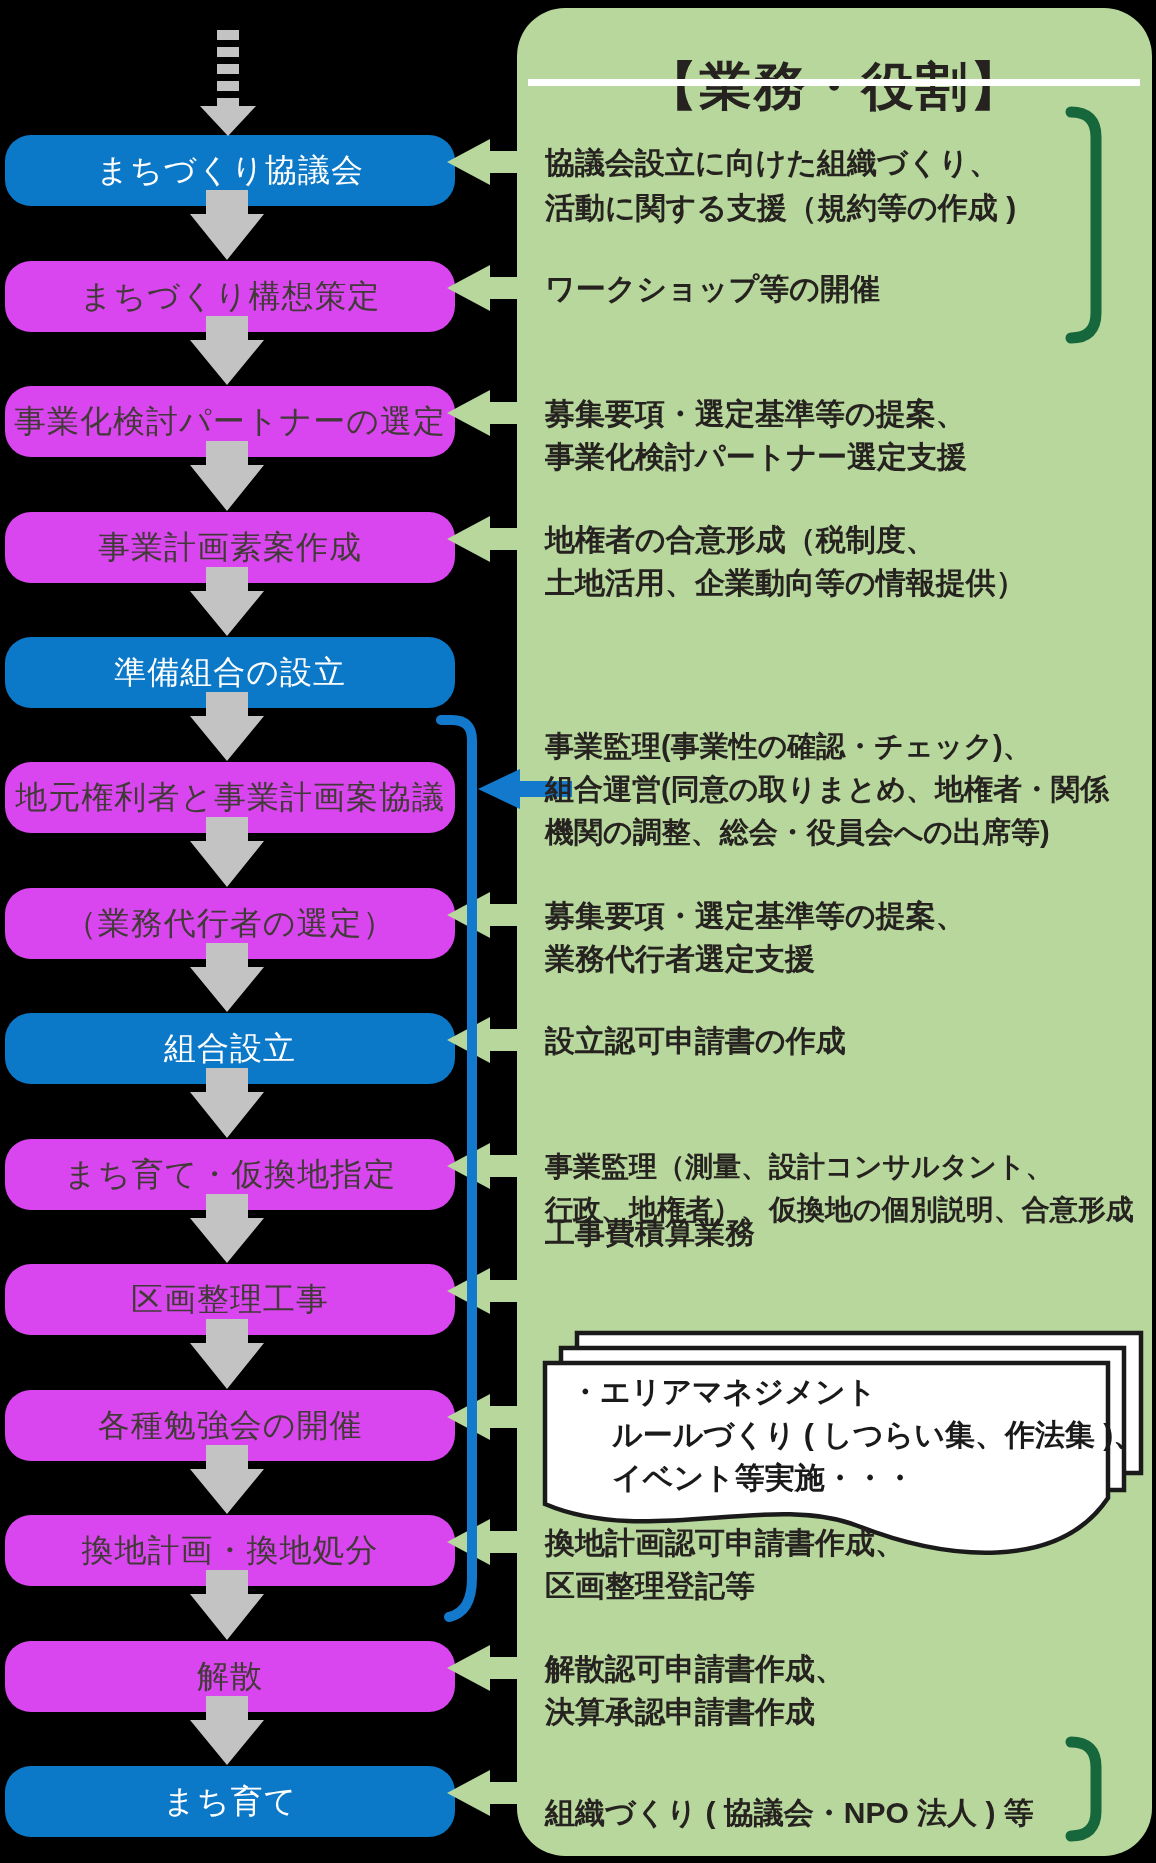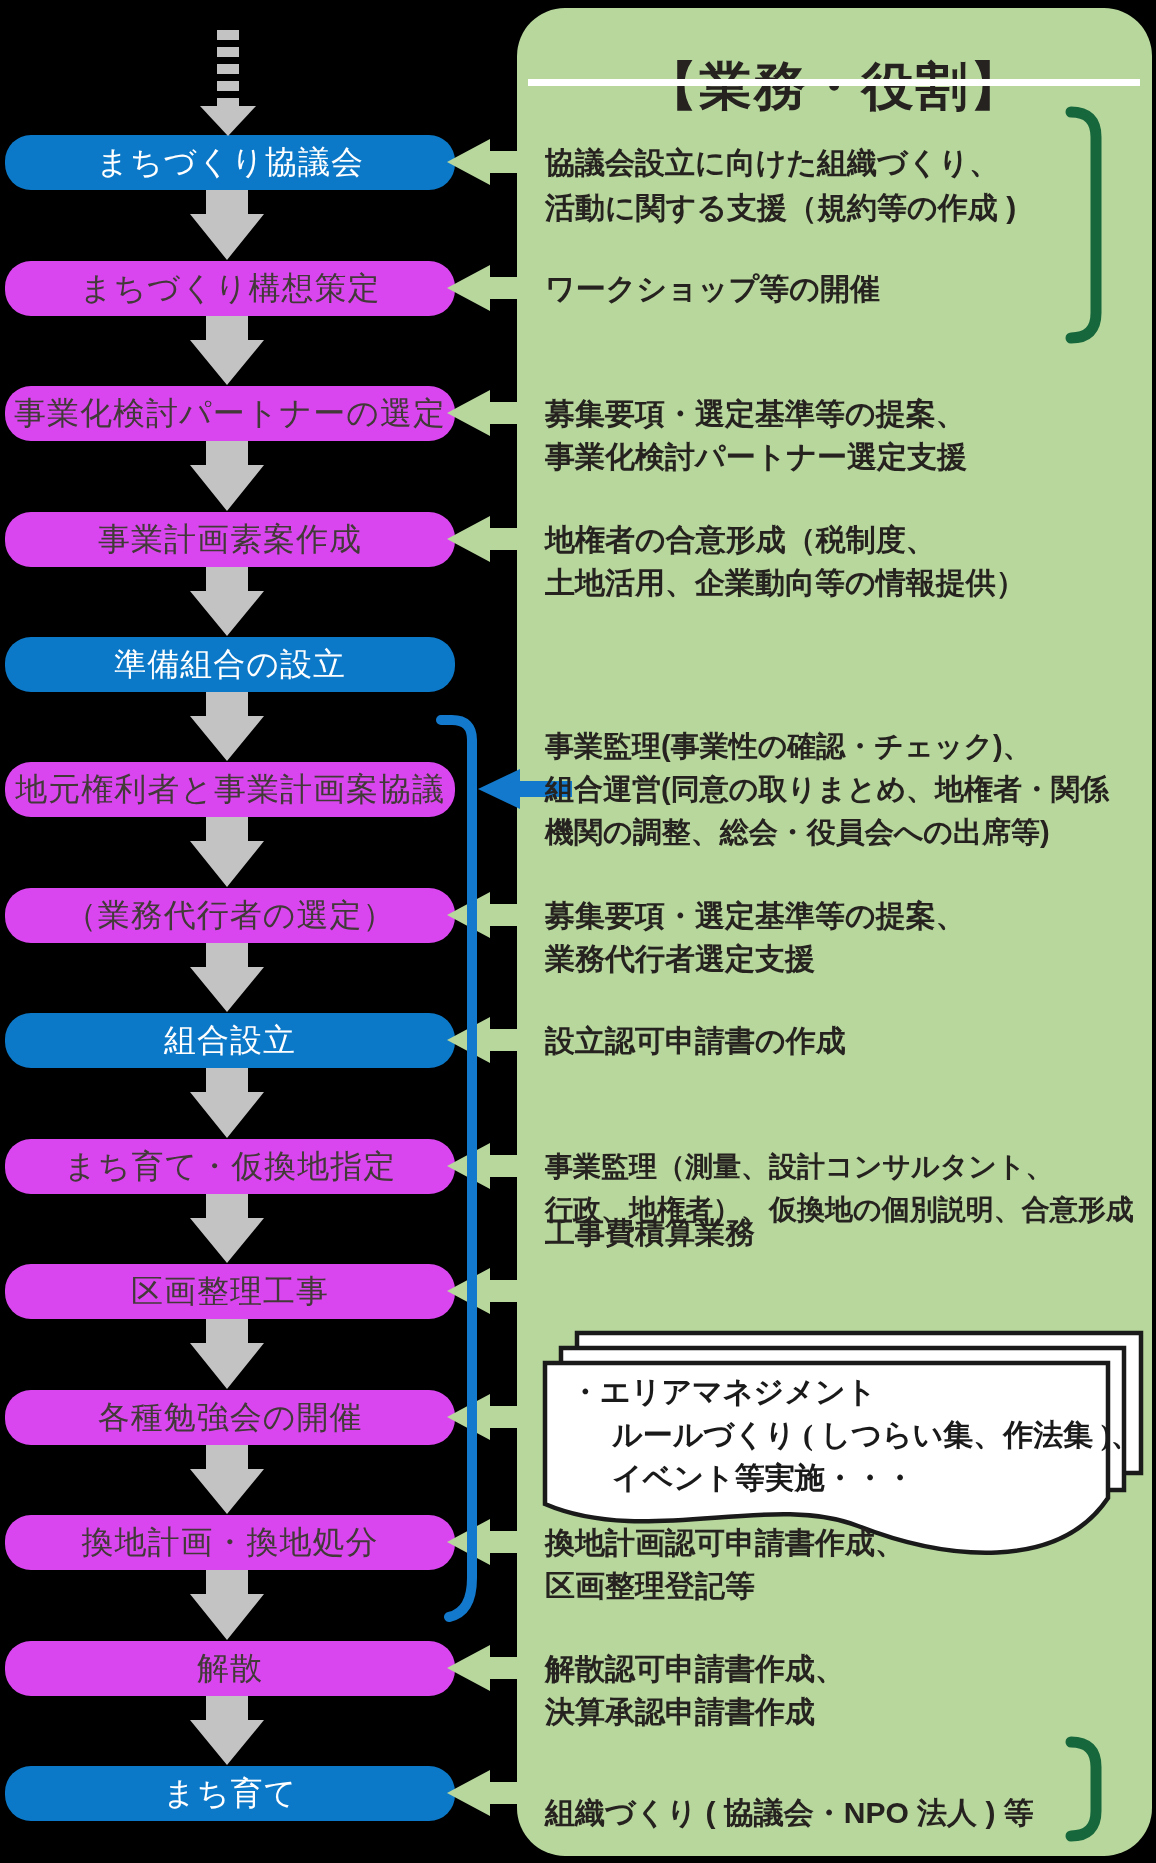--- a/index.html
+++ b/index.html
@@ -6,34 +6,34 @@
   #stage{position:relative;width:1156px;height:1863px;background:#000;overflow:hidden;
          font-family:"Liberation Sans","DejaVu Sans",sans-serif;}
   
   #panel{position:absolute;left:517px;top:8px;width:635px;height:1848px;
          background:#b7d79c;border-radius:48px;z-index:1;}
   #panel-title{position:absolute;left:517px;top:22px;width:635px;text-align:center;
          font-size:52px;font-weight:bold;color:#262220;z-index:4;letter-spacing:2px;margin-top:30px;}
   #title-underline{position:absolute;left:528px;top:79px;width:612px;height:7px;
          background:#ffffff;z-index:4;}
   
-  .box{position:absolute;left:5px;width:450px;height:55px;border-radius:26px;
+  .box{position:absolute;left:5px;width:450px;height:71px;border-radius:26px;
        display:flex;align-items:center;justify-content:center;z-index:2;
        font-size:32px;letter-spacing:1px;}
   .box.gray{background:#d946ef;color:#423a38;}
   .box.blue{background:#0c79c8;color:#ffffff;}
   
   .task{position:absolute;left:545px;width:605px;z-index:4;color:#262220;
         font-size:30px;font-weight:bold;}
   .task .line{display:block;height:43px;line-height:43px;white-space:nowrap;}
   
   #note-text{position:absolute;left:570px;top:1370px;z-index:4;color:#1a1a1a;
         font-size:30px;font-weight:bold;}
   #note-text .line{display:block;height:43px;line-height:43px;white-space:nowrap;}
-  #note-text .indent{padding-left:42px;font-family:Liberation Serif, serif;}
+  #note-text .indent{padding-left:42px;}
   svg{position:absolute;left:0;top:0;z-index:3;}
 </style>
 </head>
 <body>
 
 <div id="stage">
 
   <div id="panel"></div>
   <div id="panel-title">【業務・役割】</div>
   <div id="title-underline"></div>

